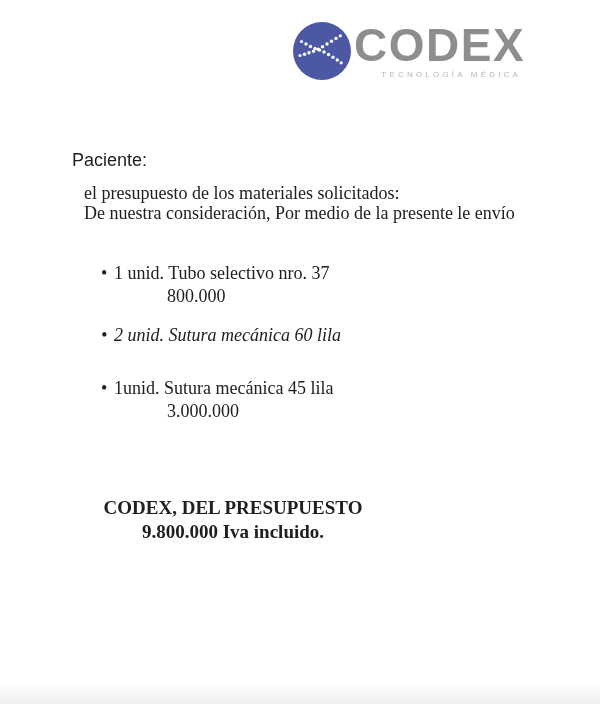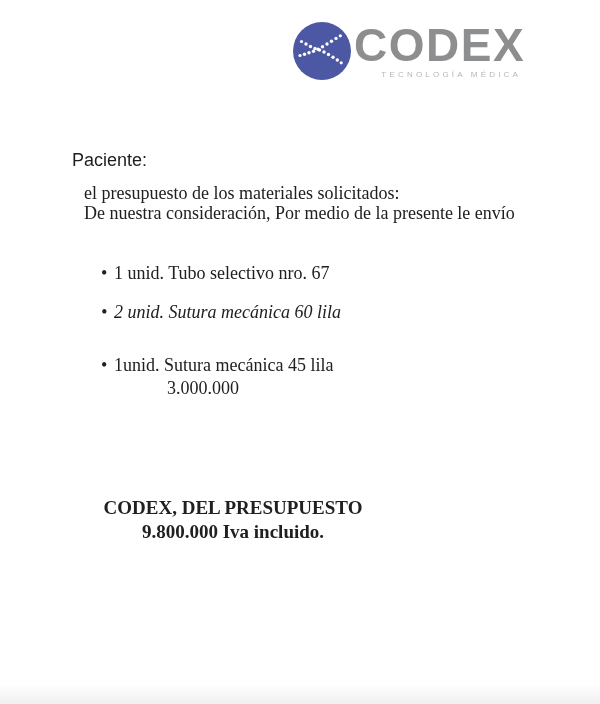--- a/index.html
+++ b/index.html
@@ -110,22 +110,23 @@
   <div class="patient-label">Paciente:</div>
 
   <div class="intro">
     <div>el presupuesto de los materiales solicitados:</div>
     <div>De nuestra consideración, Por medio de la presente le envío</div>
   </div>
 
   <div class="items">
     <div class="item">
       <div class="item-line">
-        <span class="bullet">•</span><span>1 unid. Tubo selectivo nro. 67</span>
+        <span class="bullet">•</span><span>1 unid. Tubo selectivo nro. 37</span>
       </div>
+      <div class="item-price">800.000</div>
     </div>
     <div class="item">
       <div class="item-line">
         <span class="bullet">•</span><span>2 unid. Sutura mecánica 60 lila</span>
       </div>
     </div>
     <div class="item">
       <div class="item-line">
         <span class="bullet">•</span><span>1unid. Sutura mecánica 45 lila</span>
       </div>

